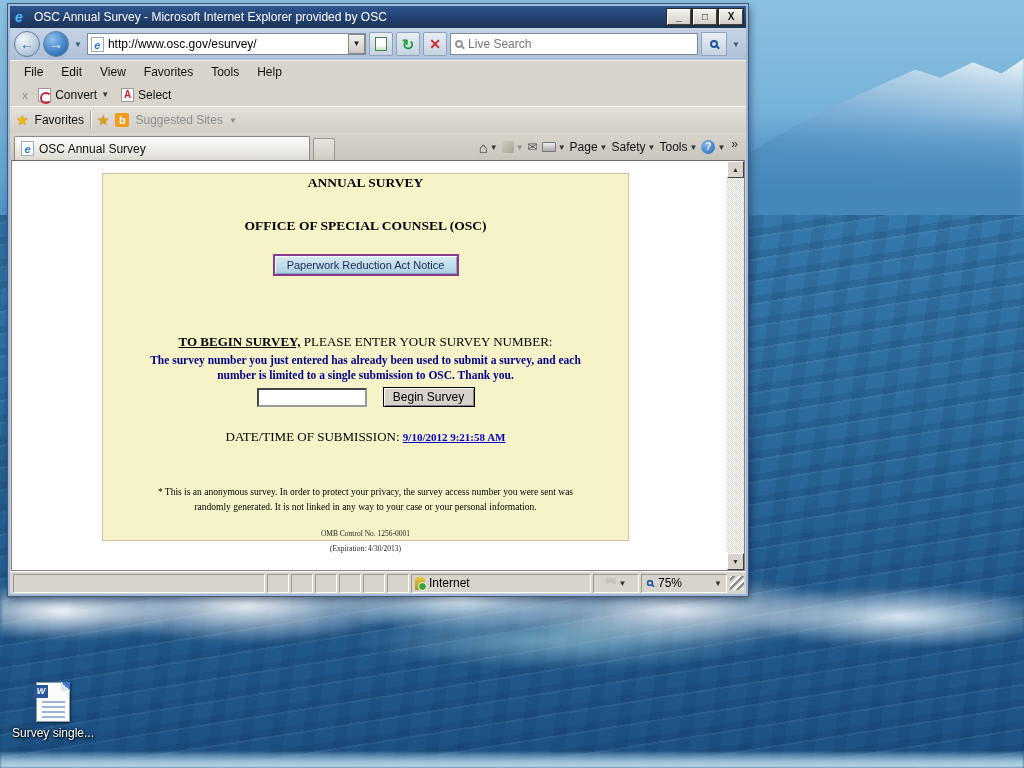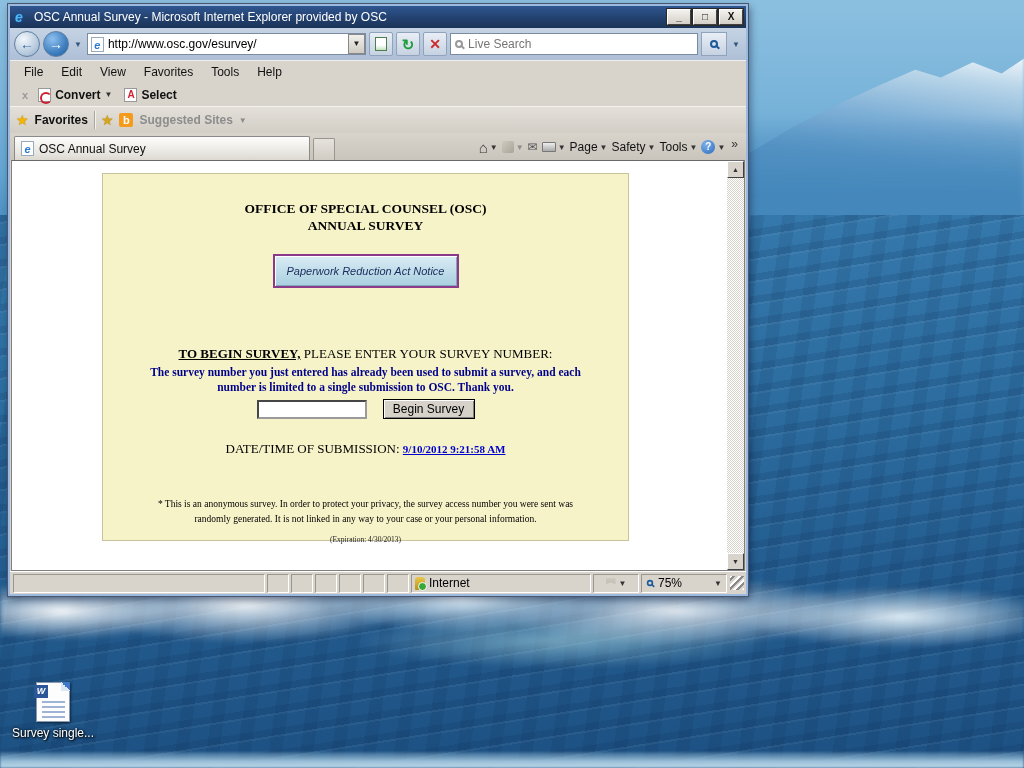--- a/index.html
+++ b/index.html
@@ -89,21 +89,21 @@
   .search-input { flex:1; border:none; outline:none; font-size:12px; color:#8a8a8a; background:transparent; font-family:"Liberation Sans",sans-serif; }
   .search-btn { width:26px; height:24px; background:linear-gradient(180deg,#e9eef5,#c6d2e2);
     border:1px solid #8fa3bc; display:flex; align-items:center; justify-content:center; cursor:pointer; flex:none; }
 
   
   .menubar { height:23px; background:#d8d4cc; border-top:1px solid #eee; display:flex; align-items:center;
     padding-left:6px; gap:2px; flex:none; }
   .menu-item { font-size:12px; color:#111; padding:2px 8px; cursor:pointer; }
   .adobe-row { height:23px; background:#d8d4cc; display:flex; align-items:center; padding-left:6px; gap:4px; flex:none; }
   .gray-x { color:#9a9a9a; font-weight:bold; font-size:11px; padding:0 6px; cursor:pointer; }
-  .tool-label { font-size:12px; color:#111; cursor:pointer;font-weight:bold; }
+  .tool-label { font-size:12px; color:#111; cursor:pointer; }
   .convert-glyph { width:13px; height:14px; background:#fff; border:1px solid #999; position:relative; }
   .convert-glyph::after { content:''; position:absolute; left:1px; top:3px; width:8px; height:8px;
     border:2px solid #c23; border-radius:50%; border-right-color:transparent; }
   .select-glyph { width:13px; height:14px; background:#fff; border:1px solid #999; position:relative; }
   .select-glyph::after { content:'A'; position:absolute; left:2px; top:0; color:#c23; font-size:10px; font-weight:bold; }
   .drop-arrow { font-size:8px; color:#333; }
 
   .fav-row { height:27px; background:linear-gradient(180deg,#e3e0d9,#d2cec6); display:flex; align-items:center;
     padding-left:6px; gap:6px; flex:none; border-top:1px solid #f5f3ef; }
   .star { color:#f4b400; font-size:14px; text-shadow:0 0 1px #a07000; }
@@ -138,24 +138,24 @@
     background-image:linear-gradient(45deg,#fff 25%,transparent 25%,transparent 75%,#fff 75%),
                      linear-gradient(45deg,#fff 25%,transparent 25%,transparent 75%,#fff 75%);
     background-size:2px 2px; background-position:0 0,1px 1px; }
   .sb-btn { width:17px; height:17px; background:#d8d4cc; border:1px solid #404040; border-top-color:#fff;
     border-left-color:#fff; font-size:7px; color:#333; text-align:center; line-height:15px; flex:none; cursor:pointer; }
   .sb-spacer { flex:1; }
 
   .survey-page { position:absolute; left:90px; top:12px; width:527px; height:368px;
     background:#f6f3c9; border:1px solid #c8c39a; font-family:"Liberation Serif",serif; color:#000; }
   .svy-title { text-align:center; margin-top:26px; font-weight:bold; font-size:13.5px; line-height:17px; }
-  .notice-btn { display:block; margin:20px auto 0; width:186px; height:34px;
+  .notice-btn { display:block; margin:20px auto 0; width:186px; height:22px;
     background:linear-gradient(180deg,#d9ecf4,#a9cfe0); border:2px solid #8b3a8b;
     box-shadow:inset 1px 1px 0 #fff, inset -1px -1px 0 #7fa8ba;
-    font-family:"Liberation Sans",sans-serif; font-size:11px; color:#1a2a5a; cursor:pointer;font-style:italic; }
+    font-family:"Liberation Sans",sans-serif; font-size:11px; color:#1a2a5a; cursor:pointer; }
   .begin-line { text-align:center; margin-top:58px; font-size:13px; }
   .begin-bold { font-weight:bold; text-decoration:underline; }
   .warn-text { text-align:center; margin-top:3px; font-size:11.5px; font-weight:bold; color:#00008b;
     line-height:15px; padding:0 43px; }
   .entry-row { display:flex; justify-content:center; align-items:flex-end; margin-top:4px; gap:16px; }
   .svy-input { width:110px; height:19px; border:2px inset #9a9a9a; background:#fff; font-size:12px;
     padding-left:2px; font-family:"Liberation Sans",sans-serif; }
   .begin-btn { width:92px; height:20px; background:#d6d2ca; border:1px solid #000;
     box-shadow:inset 1px 1px 0 #fff, inset -1px -1px 0 #808080;
     font-family:"Liberation Sans",sans-serif; font-size:12px; color:#000; cursor:pointer; }
@@ -312,22 +312,22 @@
         <div class="help-glyph">?</div>
         <span class="drop-arrow">▼</span>
       </div>
       <span class="chev">»</span>
     </div>
   </div>
 
   <div class="content-wrap">
     <div class="page-area">
       <div class="survey-page">
+        <div class="svy-title" style="margin-top:0">ANNUAL SURVEY</div>
         <div class="svy-title">OFFICE OF SPECIAL COUNSEL (OSC)</div>
-        <div class="svy-title" style="margin-top:0">ANNUAL SURVEY</div>
 
         <button class="notice-btn">Paperwork Reduction Act Notice</button>
 
         <div class="begin-line">
           <span class="begin-bold">TO BEGIN SURVEY,</span>
           <span> PLEASE ENTER YOUR SURVEY NUMBER:</span>
         </div>
 
         <div class="warn-text">The survey number you just entered has already been used to submit a survey, and each number is limited to a single submission to OSC. Thank you.</div>
 
@@ -335,20 +335,21 @@
           <input class="svy-input" value="" style="">
           <button class="begin-btn">Begin Survey</button>
         </div>
 
         <div class="dt-line">
           <span>DATE/TIME OF SUBMISSION: </span>
           <span class="dt-link">9/10/2012 9:21:58 AM</span>
         </div>
 
         <div class="privacy">* This is an anonymous survey. In order to protect your privacy, the survey access number you were sent was randomly generated. It is not linked in any way to your case or your personal information.</div>
+        <div class="omb">OMB Control No. 1256-0001</div>
         <div class="exp">(Expiration: 4/30/2013)</div>
       </div>
     </div>
     <div class="scrollbar">
       <div class="sb-btn">▲</div>
       <div class="sb-spacer"></div>
       <div class="sb-btn">▼</div>
     </div>
   </div>
 

